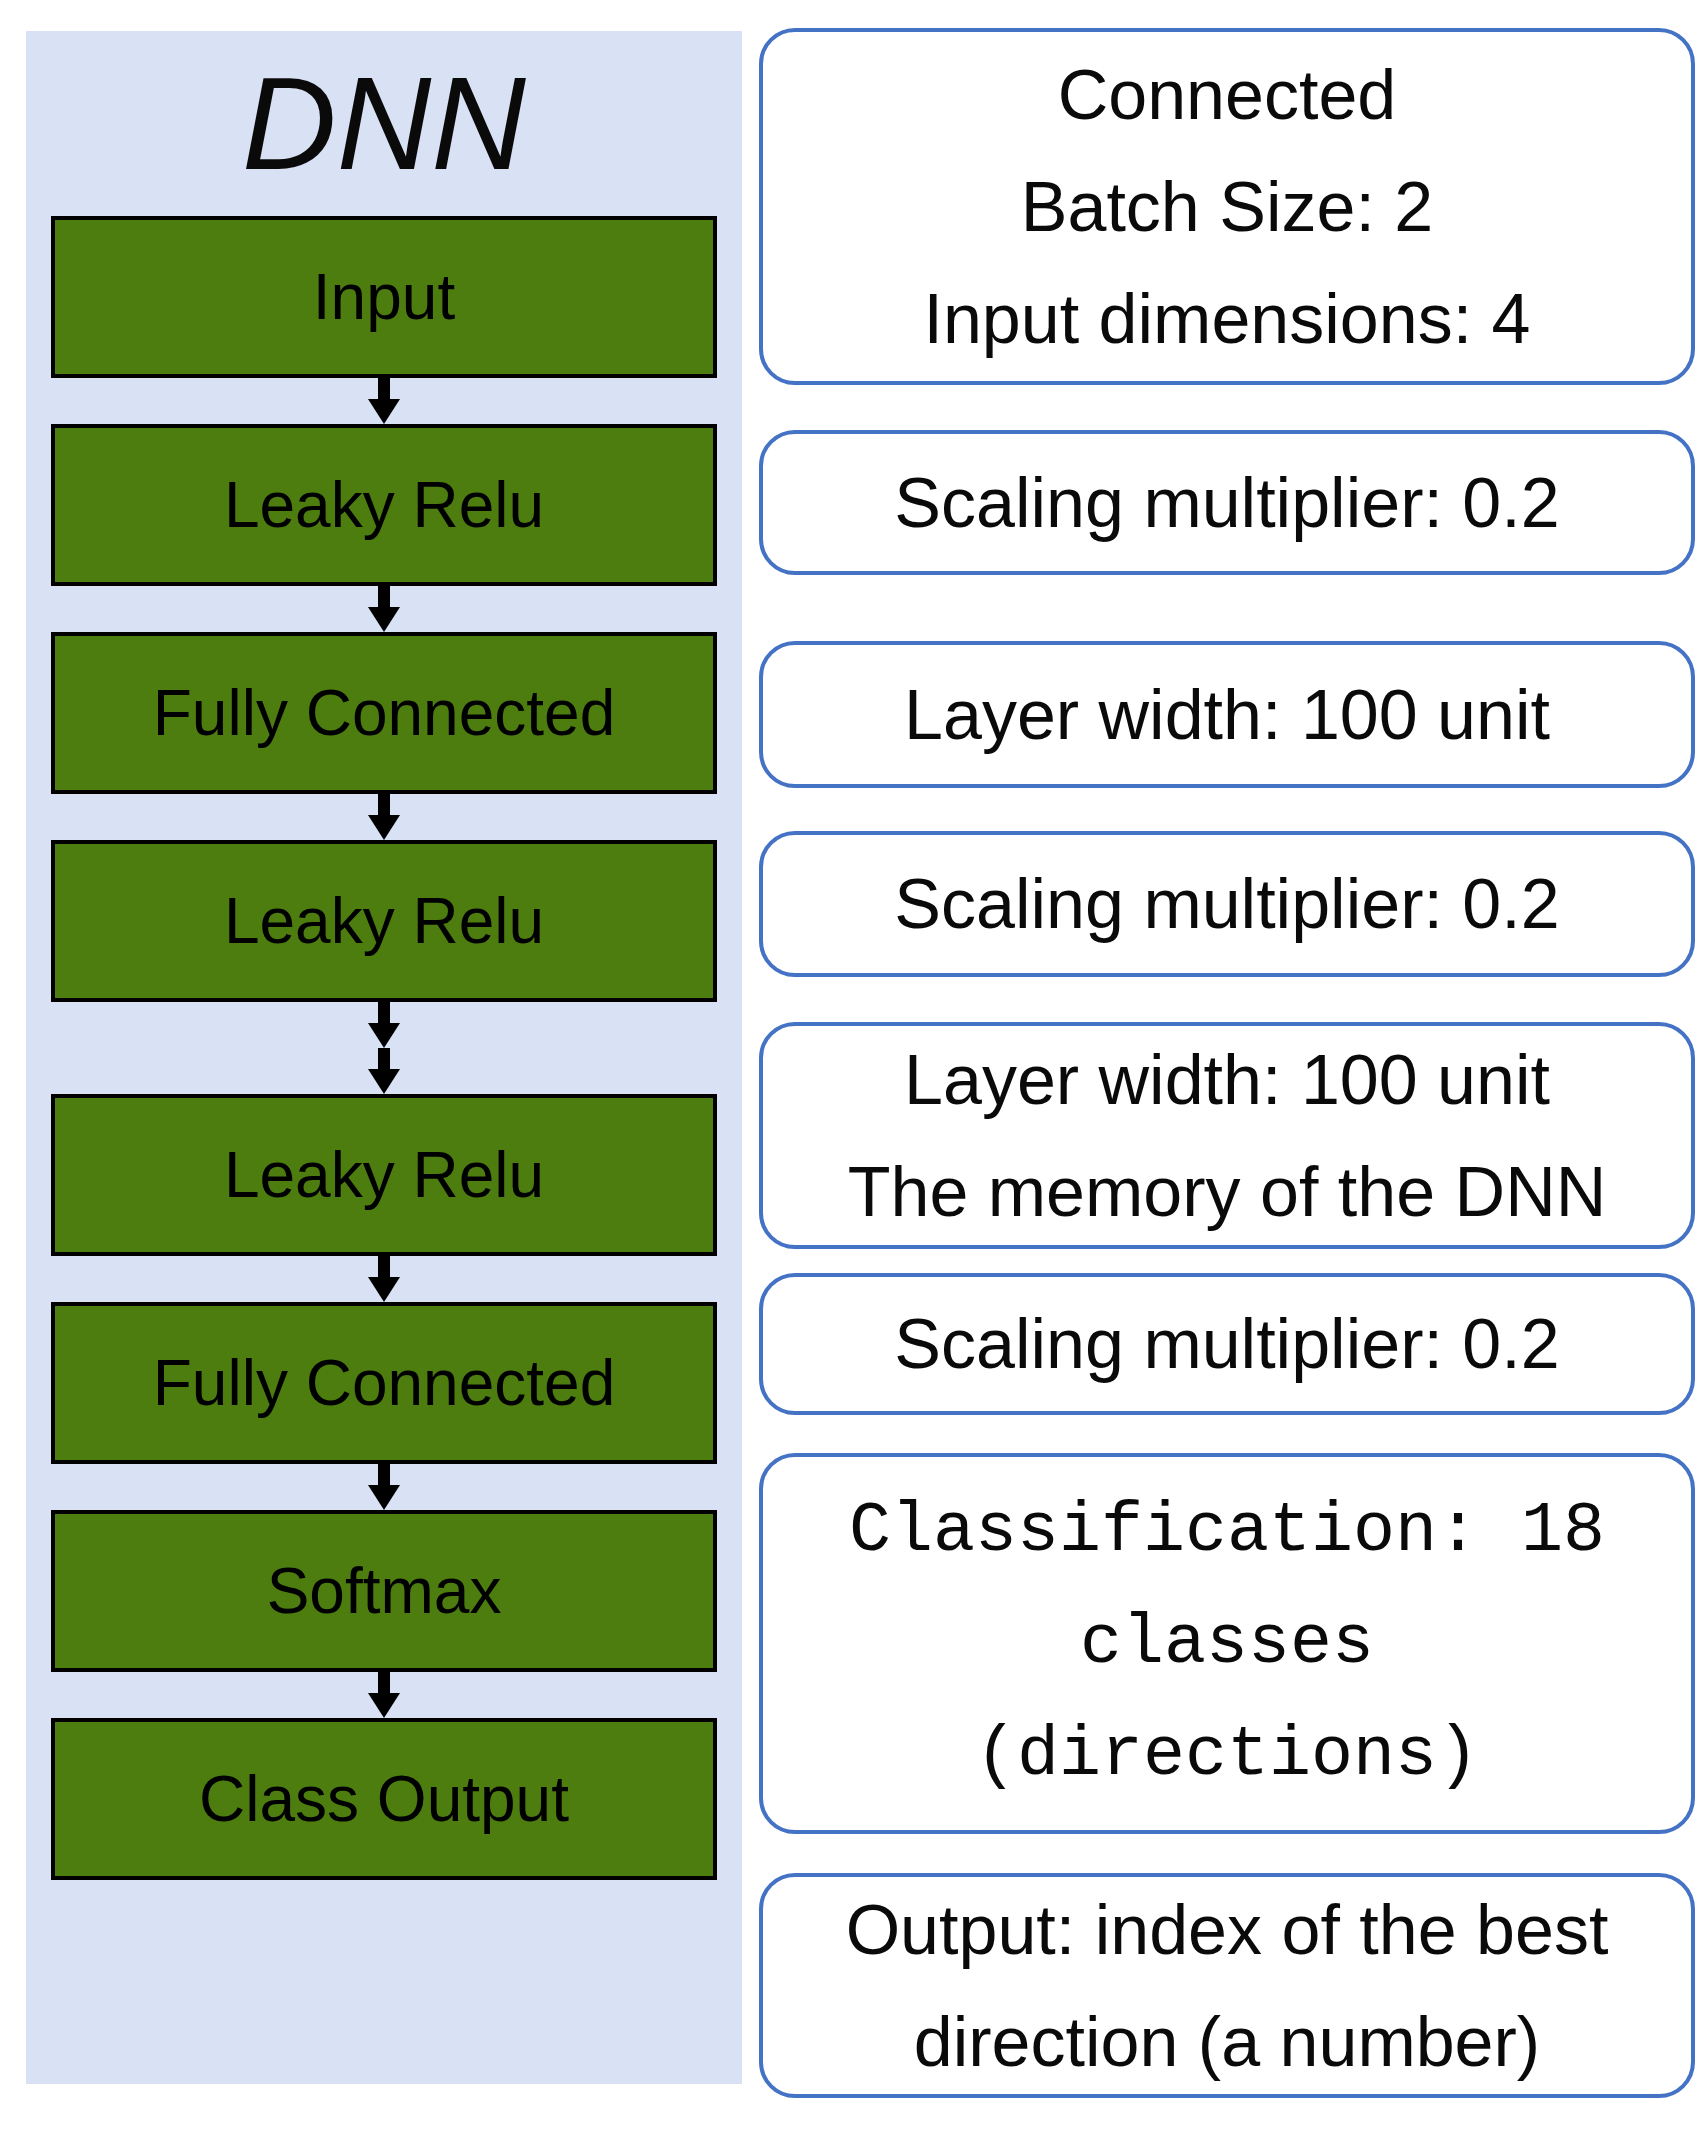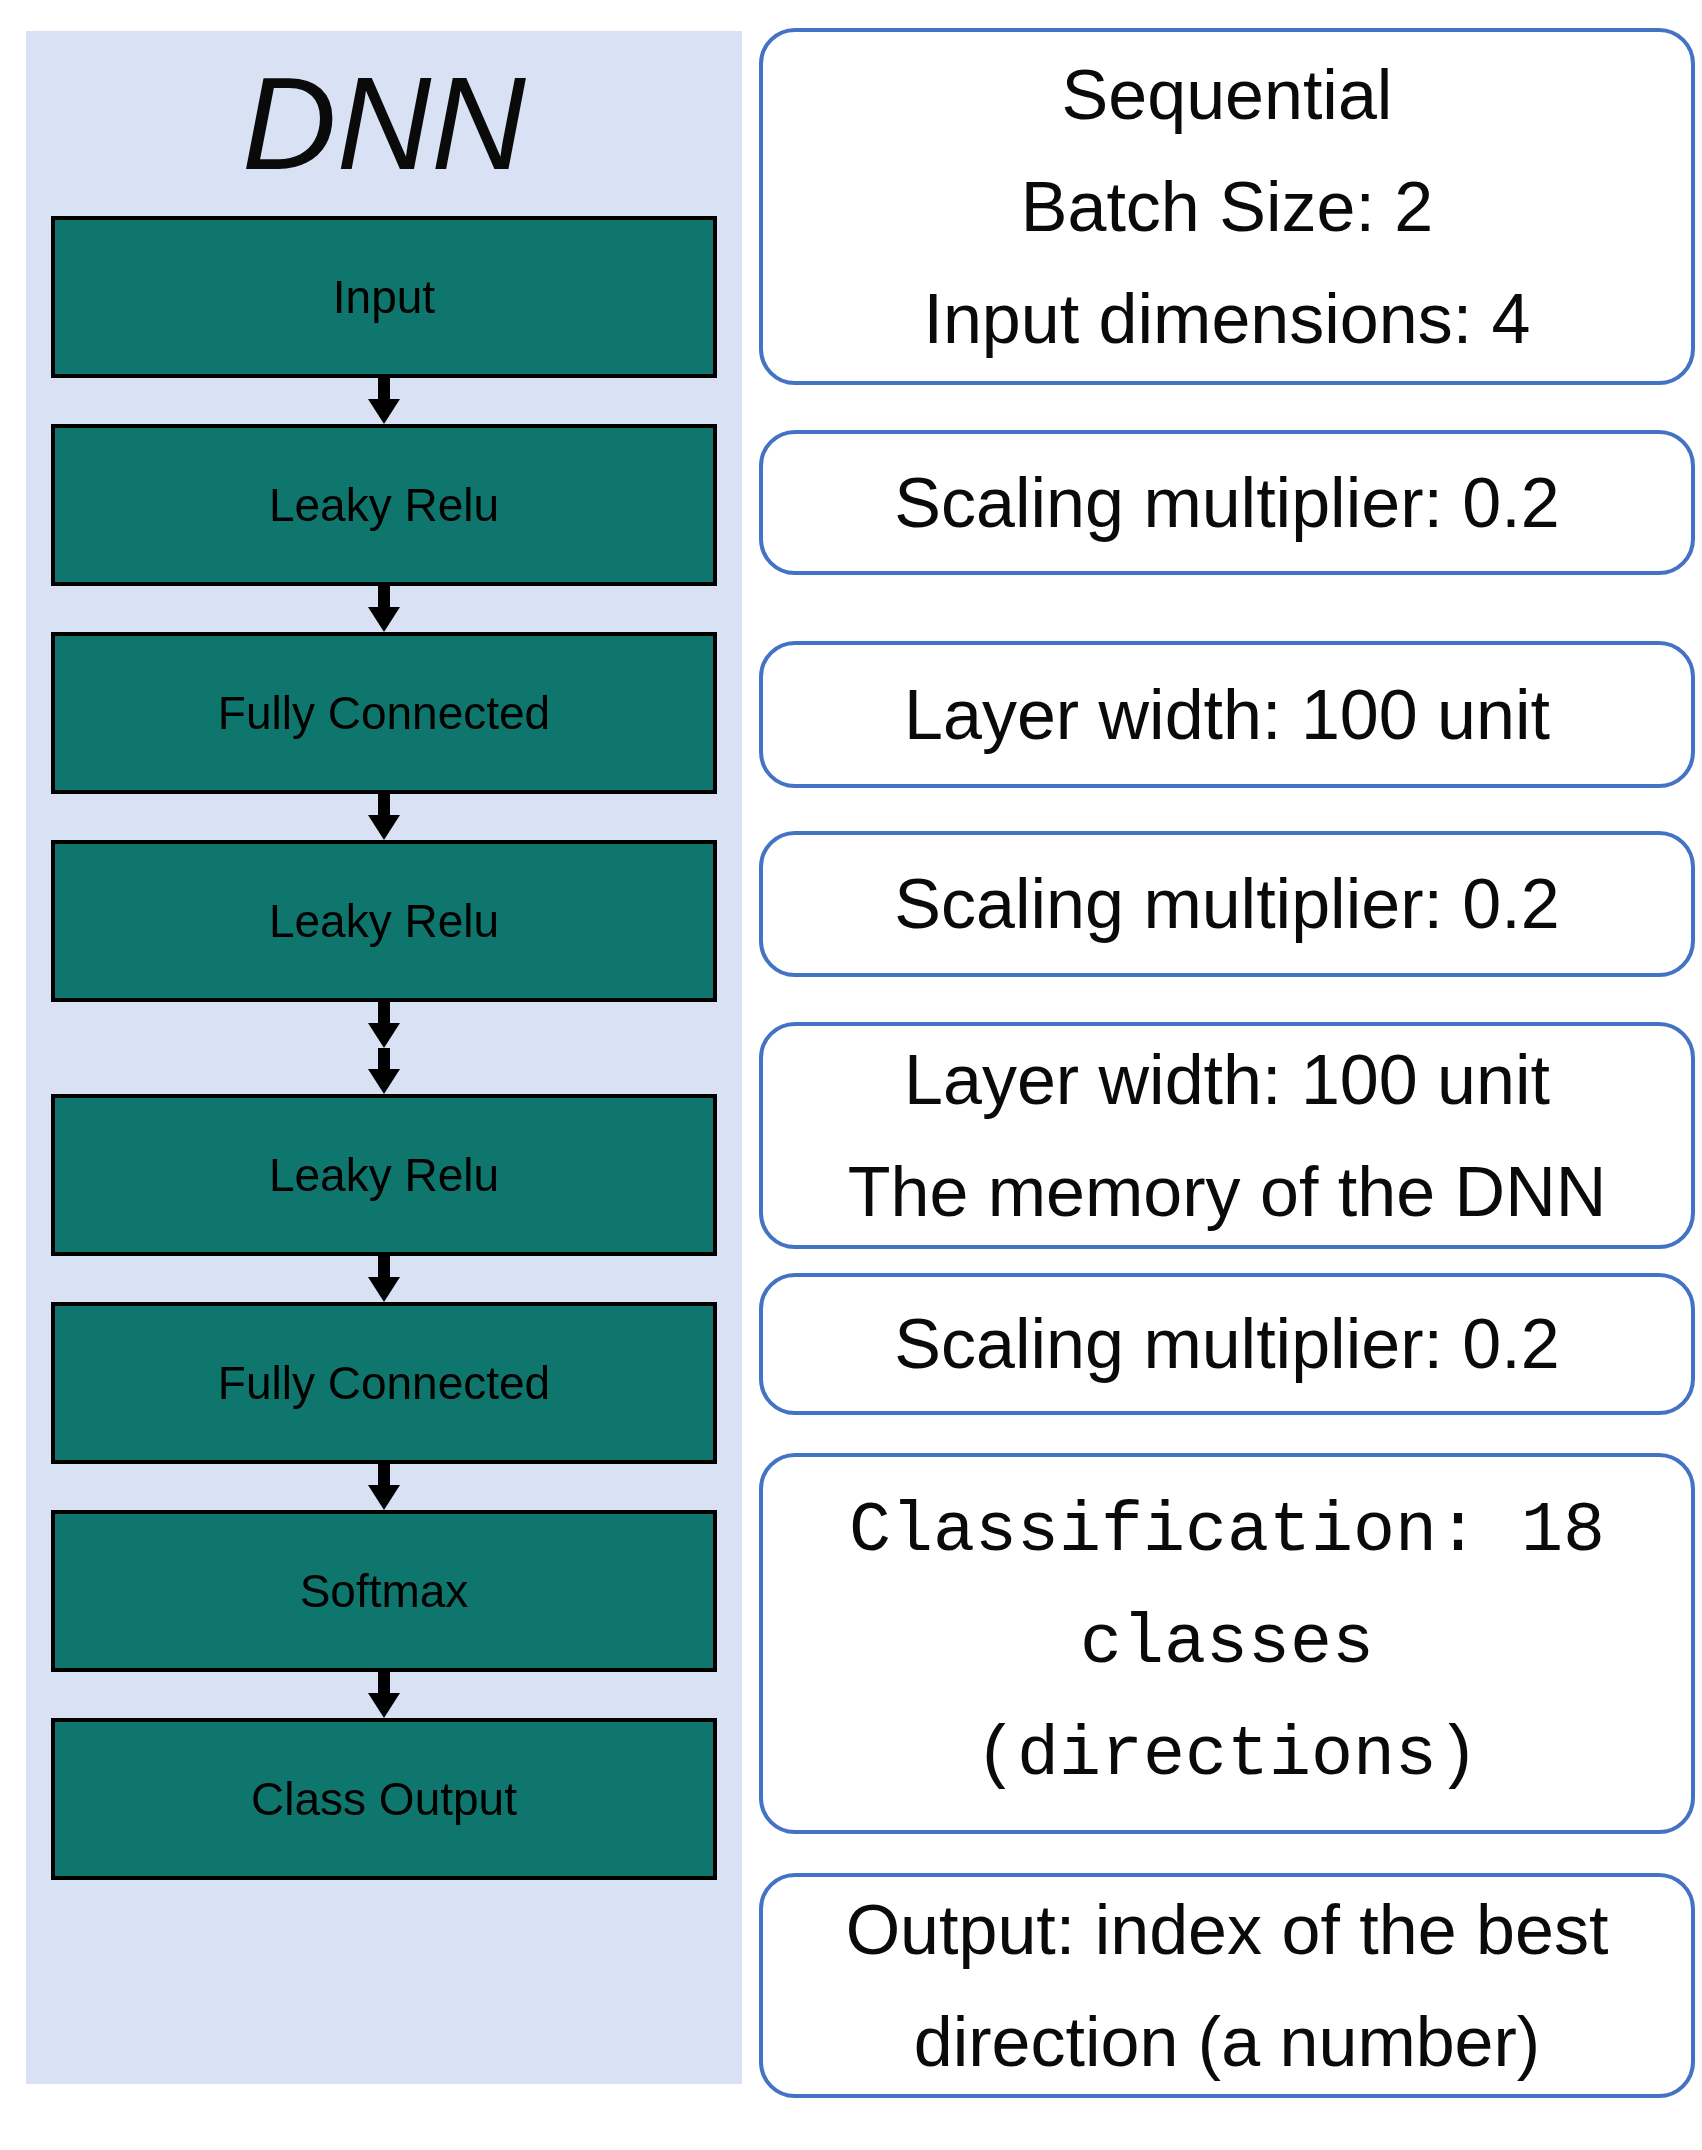--- a/index.html
+++ b/index.html
@@ -39,26 +39,26 @@
   }
   .flow {
     display: flex;
     flex-direction: column;
     align-items: center;
     width: 100%;
   }
   .node {
     width: 658px;
     height: 154px;
-    background: #0f766e;
+    background: #4d7c0f;
     border: 4.1px solid #000000;
     display: flex;
     align-items: center;
     justify-content: center;
-    font-size: 46px;
+    font-size: 64px;
     line-height: 1;
     text-align: center;
   }
   .arrow {
     height: 46px;
     display: flex;
     flex-direction: column;
     align-items: center;
   }
   .arrow .stem {
@@ -175,21 +175,21 @@
       <div class="node">
         <span>Class Output</span>
       </div>
 
     </div>
   </div>
 
   <div class="right-col">
 
     <div class="ann ann-1">
-      <span>Sequential</span>
+      <span>Connected</span>
       <span>Batch Size: 2</span>
       <span>Input dimensions: 4</span>
     </div>
 
     <div class="ann ann-2">
       <span>Scaling multiplier: 0.2</span>
     </div>
 
     <div class="ann ann-3">
       <span>Layer width: 100 unit</span>

